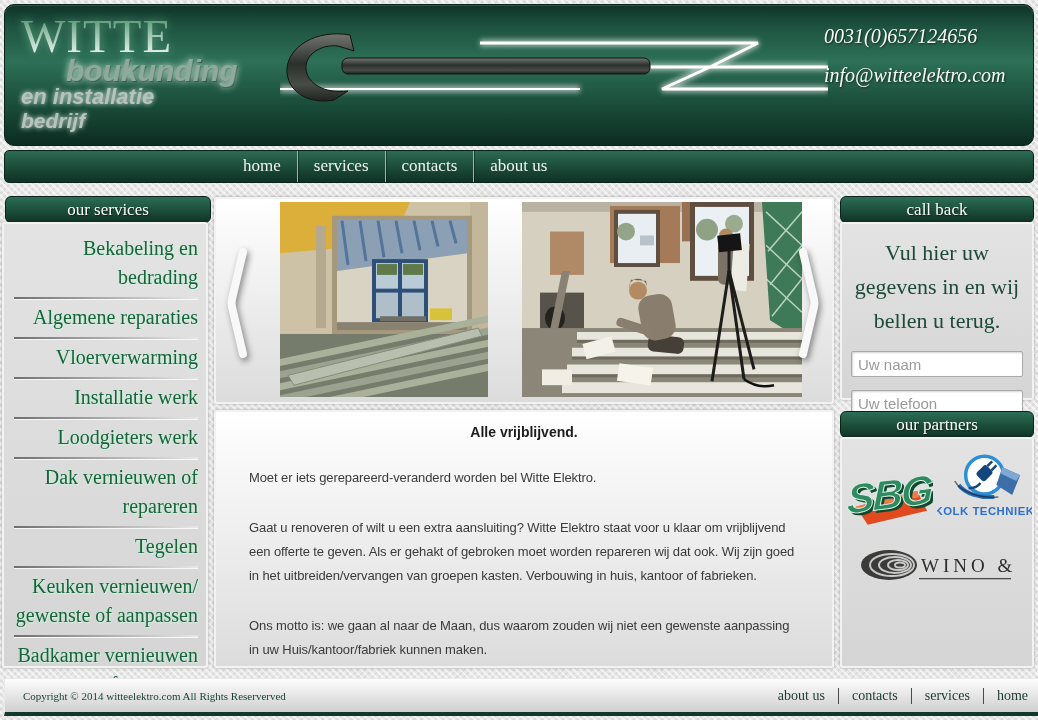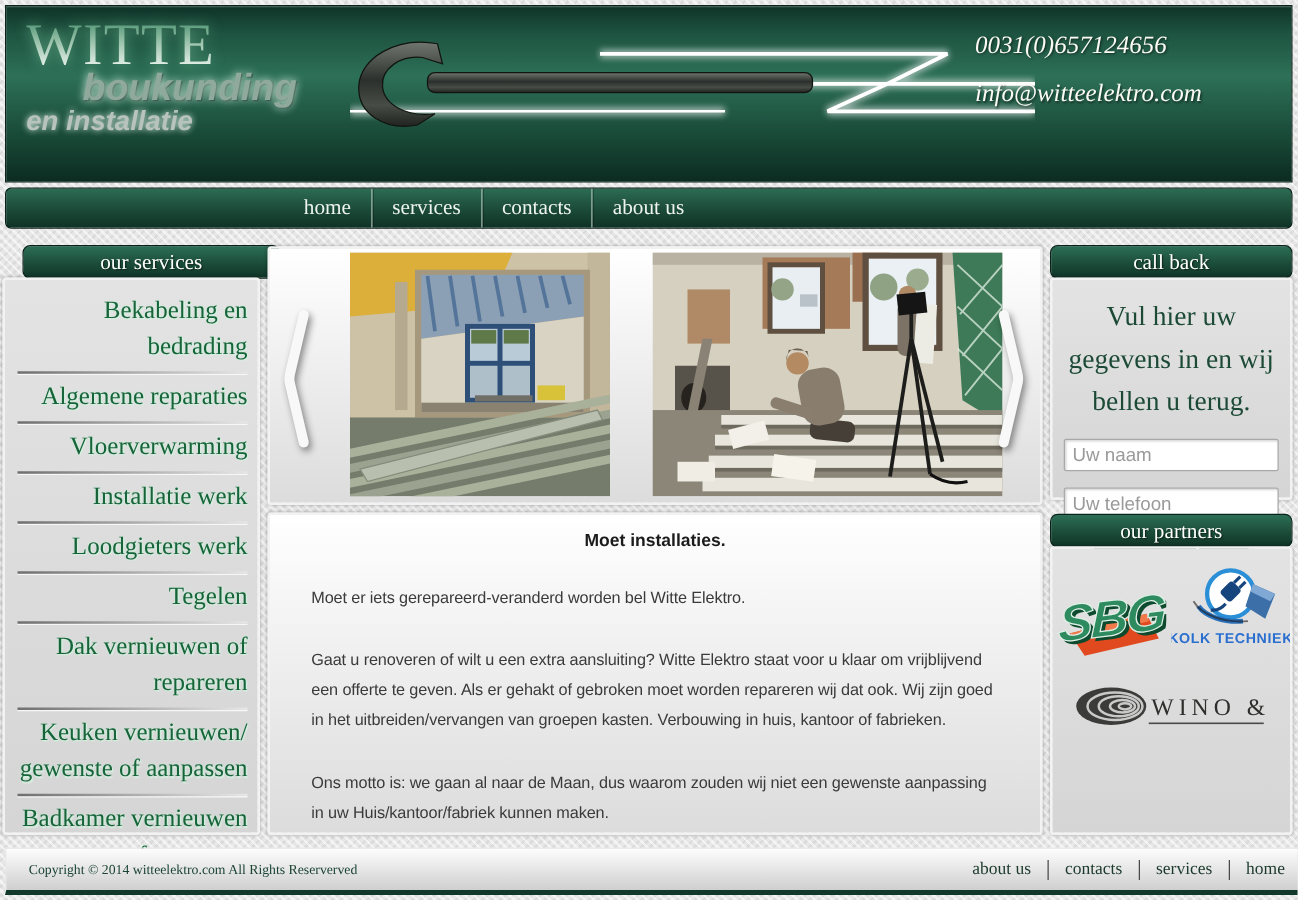--- a/index.html
+++ b/index.html
@@ -10,21 +10,21 @@
     background-color:#e7e7e7;
     background-image:
       repeating-linear-gradient(45deg, rgba(255,255,255,.55) 0 2px, transparent 2px 5px),
       repeating-linear-gradient(-45deg, rgba(0,0,0,.05) 0 2px, transparent 2px 5px);
   }
   .page{position:relative;width:1038px;height:720px;}
 
   
   .site-header{
     position:absolute;left:4px;top:4px;width:1028px;height:140px;
-    border:1px solid #0a241b;border-radius:0;
+    border:1px solid #0a241b;border-radius:10px;
     background:linear-gradient(180deg,#0f3328 0%,#1e5441 16%,#2d7058 40%,#1a4c3a 72%,#0c2c21 100%);
     box-shadow:inset 0 1px 0 rgba(255,255,255,.15);
   }
   .logo{position:absolute;left:16px;top:8px;line-height:1;}
   .logo-name{
     font-family:"Liberation Serif",serif;font-size:47px;letter-spacing:1px;
     color:#dfe9e2;
     background:linear-gradient(180deg,#3f8a68 0%,#9cc4ad 45%,#ffffff 100%);
     -webkit-background-clip:text;background-clip:text;-webkit-text-fill-color:transparent;
     filter:drop-shadow(0 0 5px rgba(150,230,180,.55));
@@ -35,21 +35,21 @@
     margin-top:0px;text-shadow:0 0 5px #e4f6ec;}
   .logo-sub3{font-style:italic;font-weight:bold;font-size:21px;color:#b7c3bc;
     margin-top:2px;text-shadow:0 0 5px #e4f6ec;}
   .wrench-graphic{position:absolute;left:275px;top:22px;}
   .tagline{
     position:absolute;left:338px;top:96px;
     font-family:"Liberation Serif",serif;font-style:italic;font-size:23px;color:#ffffff;
     text-shadow:1px 1px 2px rgba(0,0,0,.6);
   }
   .hdr-phone,.hdr-email{
-    position:absolute;left:775px;
+    position:absolute;left:819px;
     font-family:"Liberation Serif",serif;font-style:italic;font-size:20px;color:#fbfbf4;
     text-shadow:1px 1px 2px rgba(0,0,0,.55);
   }
   .hdr-phone{top:20px;}
   .hdr-email{top:59px;}
 
   
   .main-nav{
     position:absolute;left:4px;top:150px;width:1028px;height:31px;
     border:1px solid #0a241b;border-radius:5px;
@@ -71,21 +71,21 @@
     text-align:center;line-height:25px;text-shadow:1px 1px 1px rgba(0,0,0,.5);
   }
   .panel{
     position:absolute;border:2px solid #f2f2f2;border-radius:3px;
     box-shadow:0 0 3px rgba(0,0,0,.3);
     background:linear-gradient(180deg,#ffffff 0%,#dcdcdc 100%);
   }
   .panel.gray{background:linear-gradient(180deg,#e3e3e3 0%,#d5d5d5 100%);}
 
   
-  .services-header{left:18px;top:196px;width:204px;}
+  .services-header{left:5px;top:196px;width:204px;}
   .services-body{left:2px;top:222px;width:202px;height:442px;}
   .services-body ul{list-style:none;margin:0;padding:6px 8px 0 8px;}
   .services-body li{
     font-family:"Liberation Serif",serif;font-size:20px;color:#17643a;
     line-height:1.45;padding:4px 0 0 2px;cursor:pointer;
     text-shadow:0 0 2px #c4ecd4,1px 1px 1px #daf3e4;
     text-align:right;
   }
   .services-body li::after{
     content:"";display:block;height:2px;margin-top:5px;
@@ -160,20 +160,21 @@
 </head>
 <body>
 
 <div class="page">
 
   <header class="site-header">
     <div class="logo">
       <div class="logo-name">WITTE</div>
       <div class="logo-sub1">boukunding</div>
       <div class="logo-sub2">en installatie</div>
+      <div class="logo-sub3">bedrijf</div>
     </div>
 
     <svg class="wrench-graphic" width="548" height="92" viewBox="0 0 548 92">
       <defs>
         <linearGradient id="metal" x1="0" y1="0" x2="0" y2="1">
           <stop offset="0" stop-color="#70766f"></stop>
             <stop offset=".45" stop-color="#2c302c"></stop>
           <stop offset=".75" stop-color="#474c46"></stop>
             <stop offset="1" stop-color="#20231f"></stop>
         </linearGradient>
@@ -213,22 +214,22 @@
   </nav>
 
   <div class="bar-header services-header">our services</div>
   <aside class="panel gray services-body">
     <ul>
       <li>Bekabeling en bedrading</li>
       <li>Algemene reparaties</li>
       <li>Vloerverwarming</li>
       <li>Installatie werk</li>
       <li>Loodgieters werk</li>
+      <li>Dak vernieuwen of repareren</li>
       <li>Tegelen</li>
-      <li>Dak vernieuwen of repareren</li>
       <li>Keuken vernieuwen/ gewenste of aanpassen</li>
       <li>Badkamer vernieuwen of repareren</li>
     </ul>
   </aside>
 
   <section class="panel carousel-panel">
     <svg class="arrow arrow-left" width="26" height="116" viewBox="0 0 26 116">
       <path d="M19,7 L8,54 Q7,58 8,62 L19,109" fill="none" stroke="#f8f8f8" stroke-width="8" stroke-linecap="round"></path>
     </svg>
 
@@ -329,21 +330,21 @@
       <circle cx="116" cy="90" r="9" fill="#b38a62"></circle>
       <path d="M107,88 a9,9 0 0 1 18,-2 l-1,-6 -15,-1 z" fill="#6b5e4d"></path>
     </svg>
 
     <svg class="arrow arrow-right" width="26" height="116" viewBox="0 0 26 116">
       <path d="M7,7 L18,54 Q19,58 18,62 L7,109" fill="none" stroke="#f8f8f8" stroke-width="8" stroke-linecap="round"></path>
     </svg>
   </section>
 
   <section class="panel article-panel">
-    <h2 class="article-title">Moet installaties.</h2>
+    <h2 class="article-title">Alle vrijblijvend.</h2>
     <p>Moet er iets gerepareerd-veranderd worden bel Witte Elektro.</p>
     <p>Gaat u renoveren of wilt u een extra aansluiting? Witte Elektro staat voor u klaar om vrijblijvend een offerte te geven. Als er gehakt of gebroken moet worden repareren wij dat ook. Wij zijn goed in het uitbreiden/vervangen van groepen kasten. Verbouwing in huis, kantoor of fabrieken.</p>
     <p>Ons motto is: we gaan al naar de Maan, dus waarom zouden wij niet een gewenste aanpassing in uw Huis/kantoor/fabriek kunnen maken.</p>
   </section>
 
   <div class="bar-header callback-header">call back</div>
   <aside class="panel gray callback-body">
     <p class="callback-instructions">Vul hier uw gegevens in en wij bellen u terug.</p>
     <input type="text" placeholder="Uw naam" style="">
     <input type="text" placeholder="Uw telefoon" style="">

